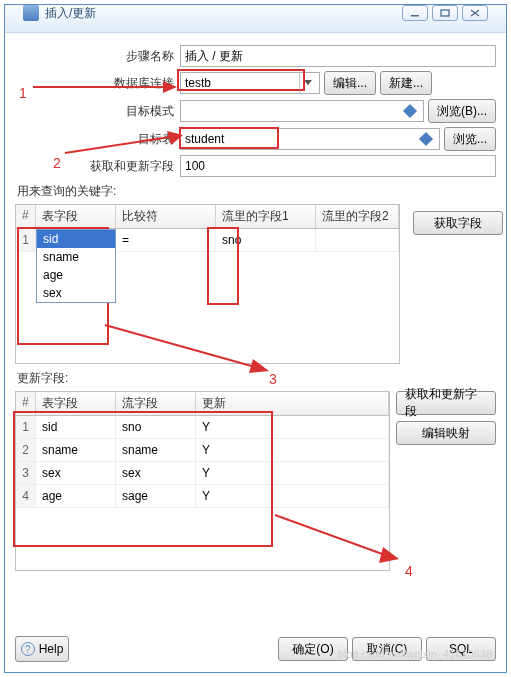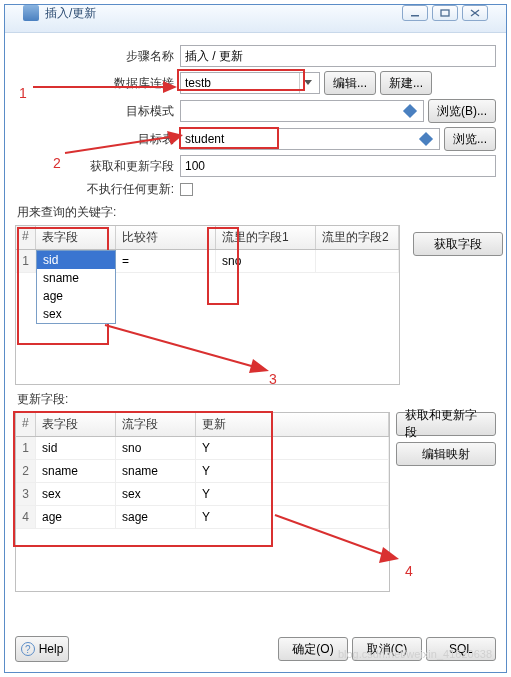--- a/index.html
+++ b/index.html
@@ -103,24 +103,20 @@
       <div class="btn">浏览...</div>
     </div>
 
     <div class="form-row">
       <div class="form-label">获取和更新字段</div>
       <div class="form-input">
           <span>100</span>
         </div>
     </div>
 
-    <div class="form-row">
-      <div class="form-label">不执行任何更新:</div>
-      <div class="checkbox"></div>
-    </div>
 
     <div class="section-label">用来查询的关键字:</div>
     <div style="display:flex; gap:6px;">
       <div class="table-area" style="flex:1; height:160px;">
         <div class="thead">
           <div class="th rownum">#</div>
           <div class="th" style="width:80px">表字段</div>
           <div class="th" style="width:100px">比较符</div>
           <div class="th" style="width:100px">流里的字段1</div>
           <div class="th" style="flex:1">流里的字段2</div>

